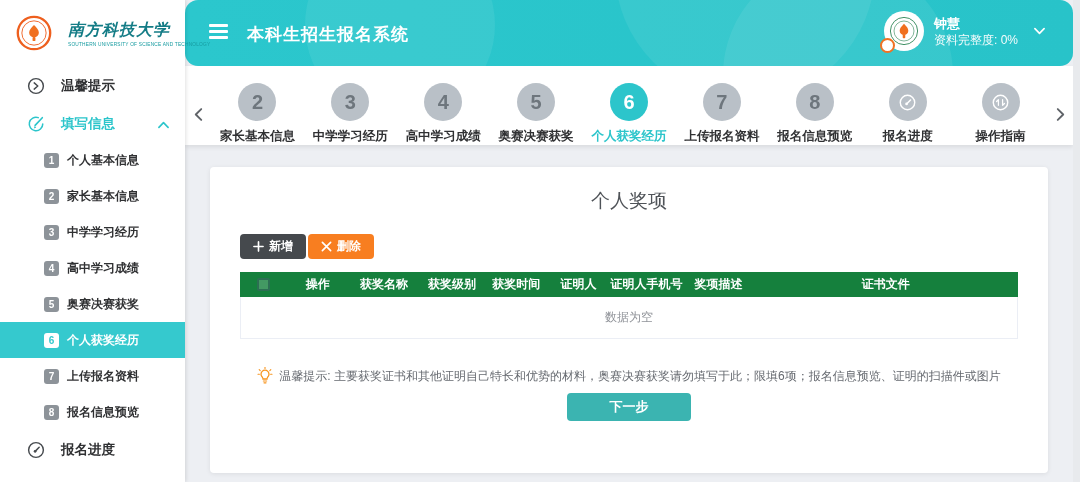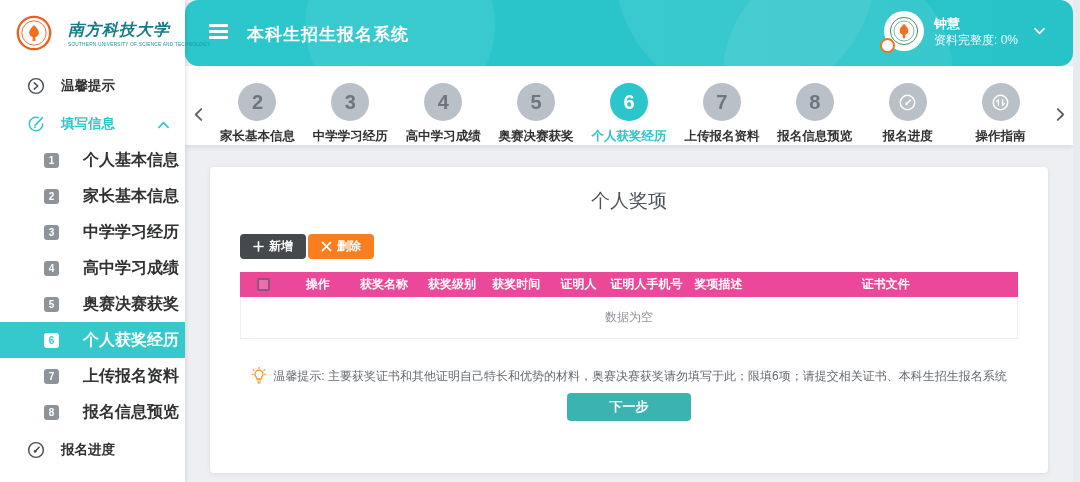--- a/index.html
+++ b/index.html
@@ -22,21 +22,21 @@
   .nav-item { height:40px; display:flex; align-items:center; padding-left:26px; cursor:pointer; flex:none; }
   .nav-item .nicon { width:19px; height:19px; flex:none; display:flex; align-items:center; justify-content:center; }
   .nav-item .nlabel { margin-left:16px; font-size:13.5px; color:#303133; font-weight:700; }
   .nav-item.fill { height:36px; }
   .nav-item.fill .nlabel { color:#2cc5cb;font-family:Liberation Mono, monospace; }
   .nav-item .chev-up { margin-left:auto; margin-right:16px; color:#2cc5cb; }
 
   .sub-item { height:36px; display:flex; align-items:center; padding-left:44px; cursor:pointer; flex:none; }
   .sub-badge { width:15px; height:15px; background:#8d9399; border-radius:3px; color:#fff;
                font-size:10px; font-weight:bold; display:flex; align-items:center; justify-content:center; flex:none; }
-  .sub-label { margin-left:24px; font-size:16px; color:#303133; font-weight:700; }
+  .sub-label { margin-left:8px; font-size:12px; color:#303133; font-weight:700; }
   .sub-item.active { background:#35c9ce; }
   .sub-item.active .sub-badge { background:#ffffff; color:#35c9ce; }
   .sub-item.active .sub-label { color:#ffffff; }
 
   
   .header { position:absolute; left:185px; top:0; width:888px; height:66px;
             background:linear-gradient(90deg,#2bc7cd,#28c3c9); overflow:hidden; z-index:2;border-radius:13px; }
   .header .deco { position:absolute; border-radius:50%; background:rgba(255,255,255,.07); }
   .d1 { width:190px; height:190px; left:120px; top:-70px; }
   .d2 { width:260px; height:260px; left:430px; top:-160px; }
@@ -74,21 +74,21 @@
   .card-title { text-align:center; padding-top:21px; font-size:19px; color:#4f5358; }
 
   .btn-row { margin:20px 0 0 30px; display:flex; }
   .btn { height:25px; border:none; border-radius:4px; color:#fff; font-size:12px; font-weight:bold;
          display:flex; align-items:center; padding:0 13px; cursor:pointer; font-family:inherit; }
   .btn svg { margin-right:5px; }
   .btn-add { background:#45494d; }
   .btn-del { background:#f87e20; margin-left:2px; }
 
   .table { margin:13px 30px 0 30px; }
-  .thead { display:flex; align-items:center; background:#ec4899; height:25px; }
+  .thead { display:flex; align-items:center; background:#15803d; height:25px; }
   .th { color:#fff; font-size:12px; font-weight:bold; text-align:center; }
   .th-check { flex:0 0 6%; display:flex; justify-content:center; }
   .checkbox { width:13px; height:13px; border:2px solid rgba(15,60,64,.45); border-radius:2px;
               background:rgba(255,255,255,.2); cursor:pointer; }
   .c1{flex:0 0 8%;} .c2{flex:0 0 9%;} .c3{flex:0 0 8.5%;} .c4{flex:0 0 8%;}
   .c5{flex:0 0 8%;} .c6{flex:0 0 9.5%;} .c7{flex:0 0 9%;} .c8{flex:1;}
   .tbody-empty { border:1px solid #ebeef5; border-top:none; height:42px; display:flex;
                  align-items:center; justify-content:center; }
   .empty-text { font-size:12px; color:#909399; }
 
@@ -330,21 +330,21 @@
         <span class="empty-text">数据为空</span>
       </div>
     </div>
 
     <div class="tip-row">
       <svg width="16" height="18" viewBox="0 0 16 18">
         <path d="M8 3.2a4 4 0 0 1 4 4c0 1.6-.9 2.4-1.5 3.3-.4.6-.5 1-.5 1.5h-4c0-.5-.1-.9-.5-1.5C4.9 9.6 4 8.8 4 7.2a4 4 0 0 1 4-4z" fill="none" stroke="#f7941d" stroke-width="1.3"></path>
         <path d="M6.4 14h3.2M7 15.8h2" stroke="#f7941d" stroke-width="1.2" stroke-linecap="round"></path>
         <path d="M8 0v1.4M2.2 2.6l1 1M13.8 2.6l-1 1M1 7.2h1.4M13.6 7.2H15" stroke="#f7941d" stroke-width="1.1" stroke-linecap="round"></path>
       </svg>
-      <span class="tip-text">温馨提示: 主要获奖证书和其他证明自己特长和优势的材料，奥赛决赛获奖请勿填写于此；限填6项；请提交相关证书、本科生招生报名系统</span>
+      <span class="tip-text">温馨提示: 主要获奖证书和其他证明自己特长和优势的材料，奥赛决赛获奖请勿填写于此；限填6项；报名信息预览、证明的扫描件或图片</span>
     </div>
 
     <div class="next-row">
       <button class="btn-next">下一步</button>
     </div>
   </div>
 </div>
 
 <div class="gutter"></div>
 

